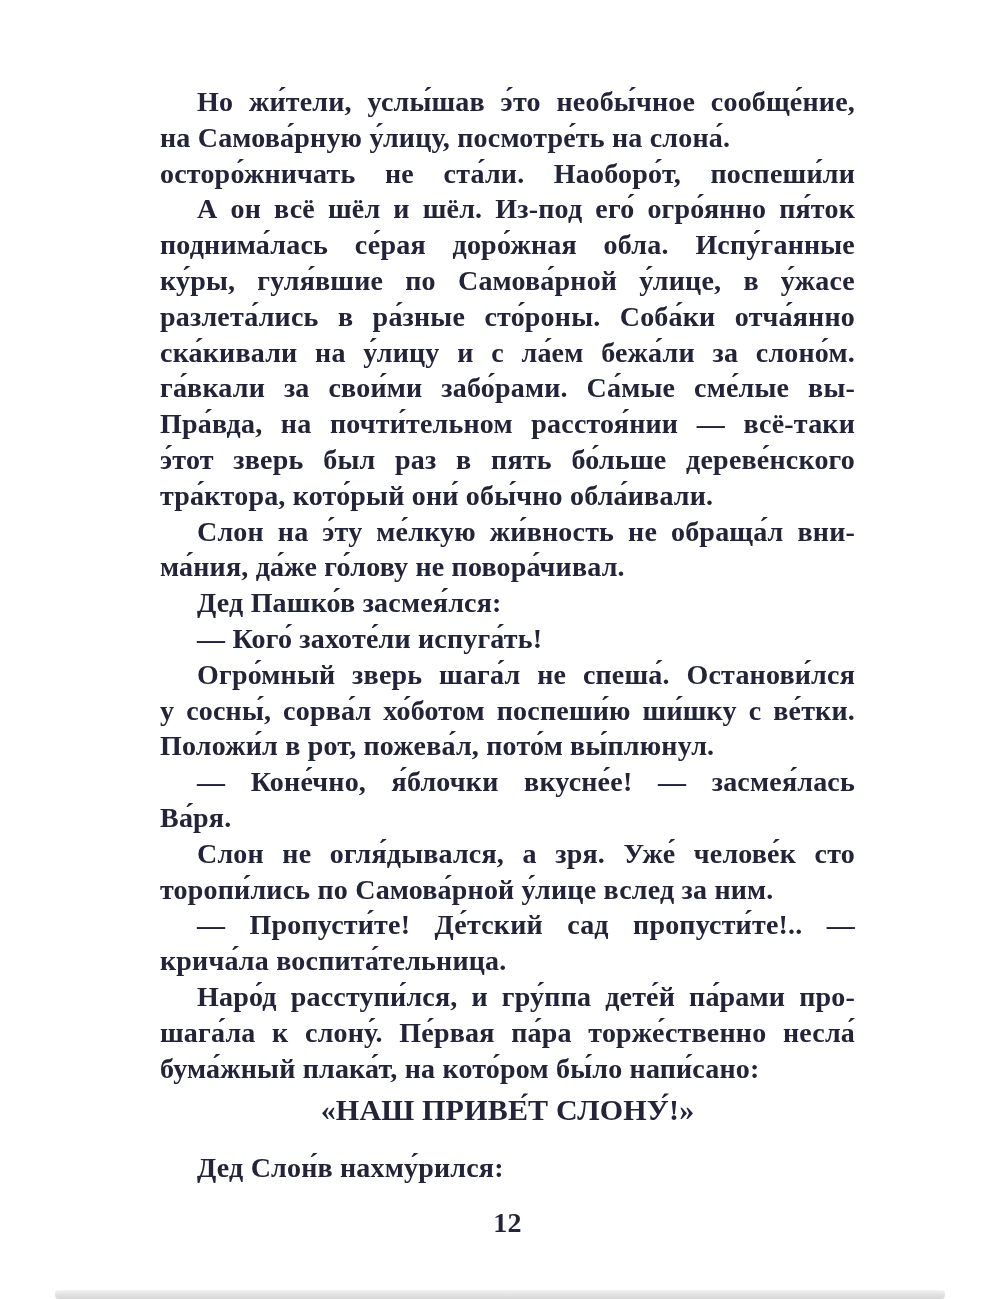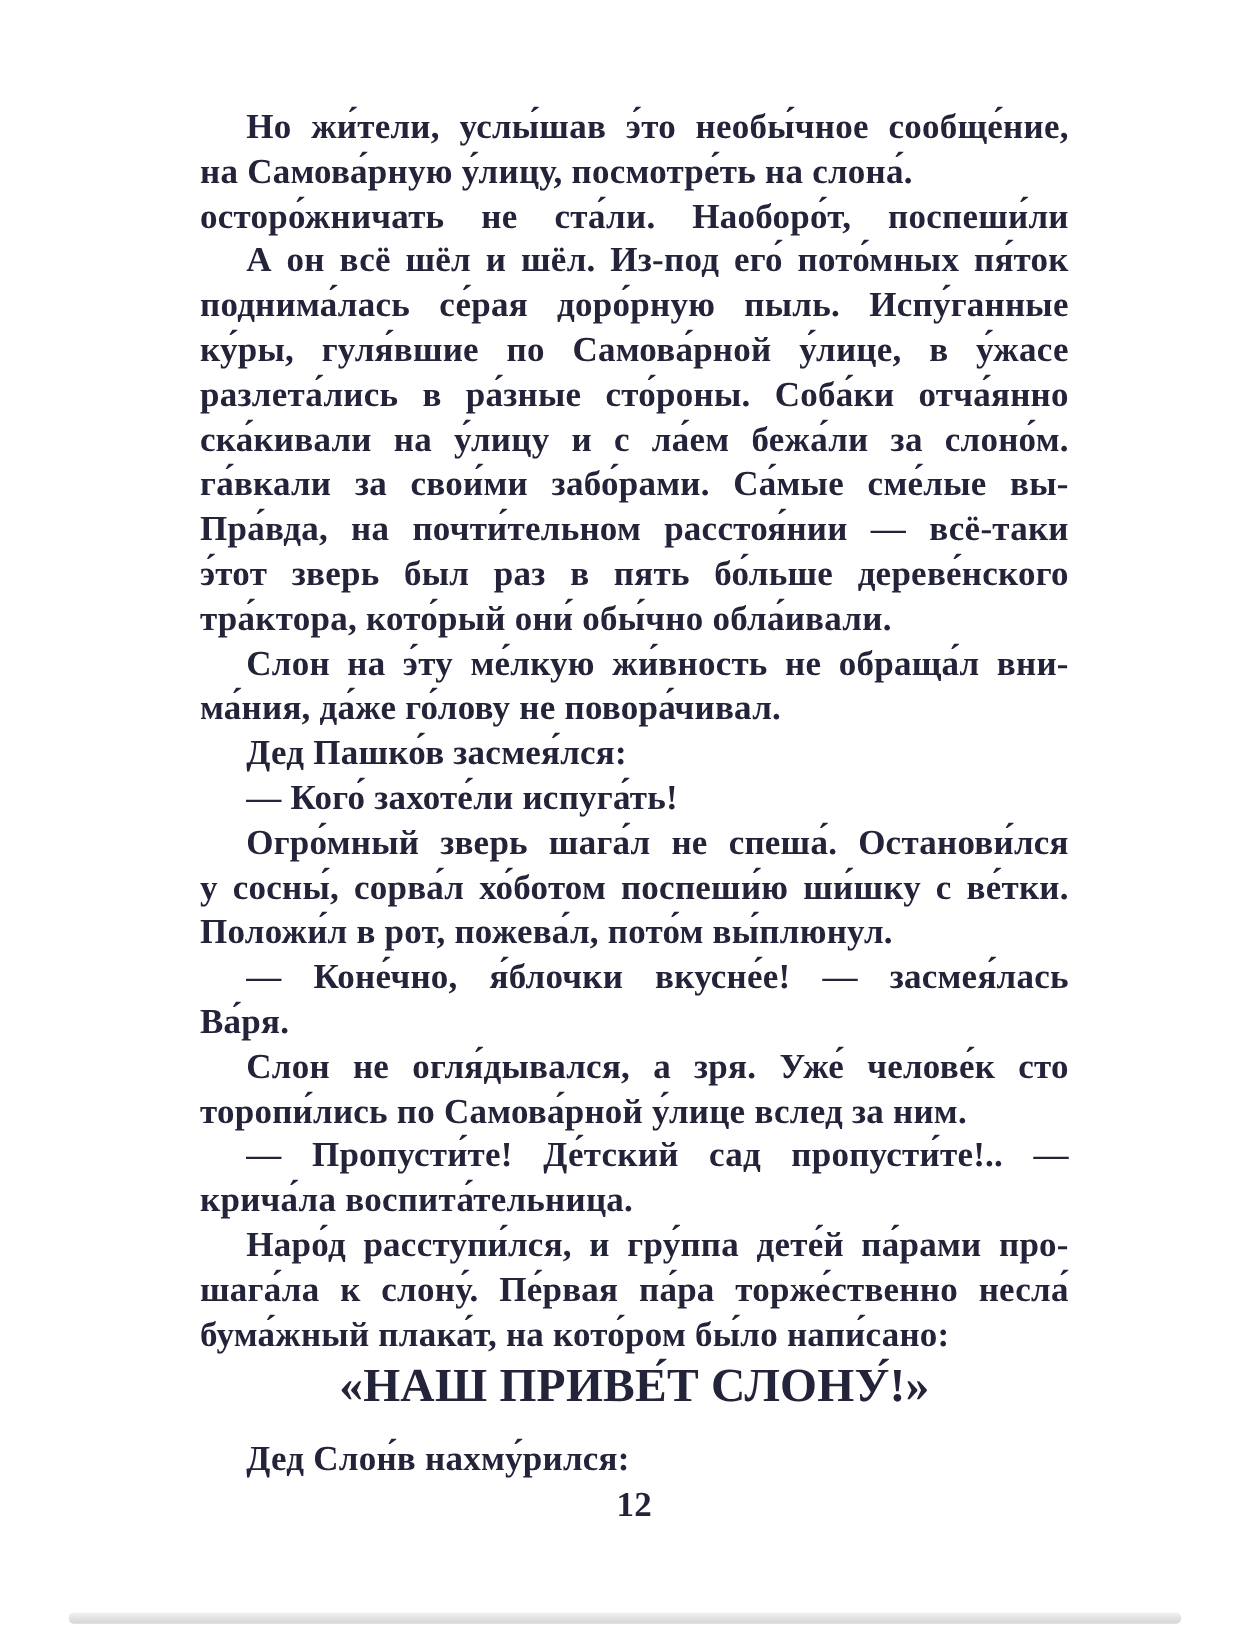--- a/index.html
+++ b/index.html
@@ -23,51 +23,51 @@
     letter-spacing: 0.2px;
   }
   .line { text-align: left; white-space: nowrap; }
   .line.just { text-align: justify; text-align-last: justify; white-space: normal; }
   .line.indent { text-indent: 37px; }
   .it { }
   .banner-line {
     text-align: center;
     text-align-last: center;
     white-space: nowrap;
-    font-size: 38px;
+    font-size: 30px;
     margin-top: 6px;
     margin-bottom: 22px;
   }
   .page-number {
     text-align: center;
     text-align-last: center;
     white-space: nowrap;
-    margin-top: 1px;
+    margin-top: 19px;
   }
   .bottom-bar {
     position: absolute;
     left: 55px;
     width: 890px;
     top: 1290px;
     height: 9px;
     border-radius: 4px;
     background: linear-gradient(180deg, #f3f3f3 0%, #e4e4e4 45%, #d6d6d6 100%);
   }
 </style>
 </head>
 <body>
 
 <div class="page">
   <div class="text-body">
     <div id="paras-top">
         <div class="line indent just"><span>Но жи́тели, услы́шав э́то необы́чное сообще́ние,</span></div>
         <div class="line"><span>на Самова́рную у́лицу, посмотре́ть на слона́.</span></div>
         <div class="line just"><span>осторо́жничать не ста́ли. Наоборо́т, поспеши́ли</span></div>
-        <div class="line indent just"><span>А он всё шёл и шёл. Из-под его́ пото́мных пя́ток</span></div>
-        <div class="line just"><span>поднима́лась се́рая доро́рную пыль. Испу́ганные</span></div>
+        <div class="line indent just"><span>А он всё шёл и шёл. Из-под его́ огро́янно пя́ток</span></div>
+        <div class="line just"><span>поднима́лась се́рая доро́жная обла. Испу́ганные</span></div>
         <div class="line just"><span>ку́ры, гуля́вшие по Самова́рной у́лице, в у́жасе</span></div>
         <div class="line just"><span>разлета́лись в ра́зные сто́роны. Соба́ки </span><span class="it">отча́янно</span></div>
         <div class="line just"><span>ска́кивали на у́лицу и с ла́ем бежа́ли за слоно́м.</span></div>
         <div class="line just"><span>га́вкали за свои́ми забо́рами. Са́мые сме́лые вы-</span></div>
         <div class="line just"><span>Пра́вда, на почти́тельном расстоя́нии — всё-таки</span></div>
         <div class="line just"><span>э́тот зверь был раз в пять бо́льше дереве́нского</span></div>
         <div class="line"><span>тра́ктора, кото́рый они́ обы́чно обла́ивали.</span></div>
         <div class="line indent just"><span>Слон на э́ту ме́лкую жи́вность не обраща́л вни-</span></div>
         <div class="line"><span>ма́ния, да́же го́лову не повора́чивал.</span></div>
         <div class="line indent"><span>Дед Пашко́в засмея́лся:</span></div>

